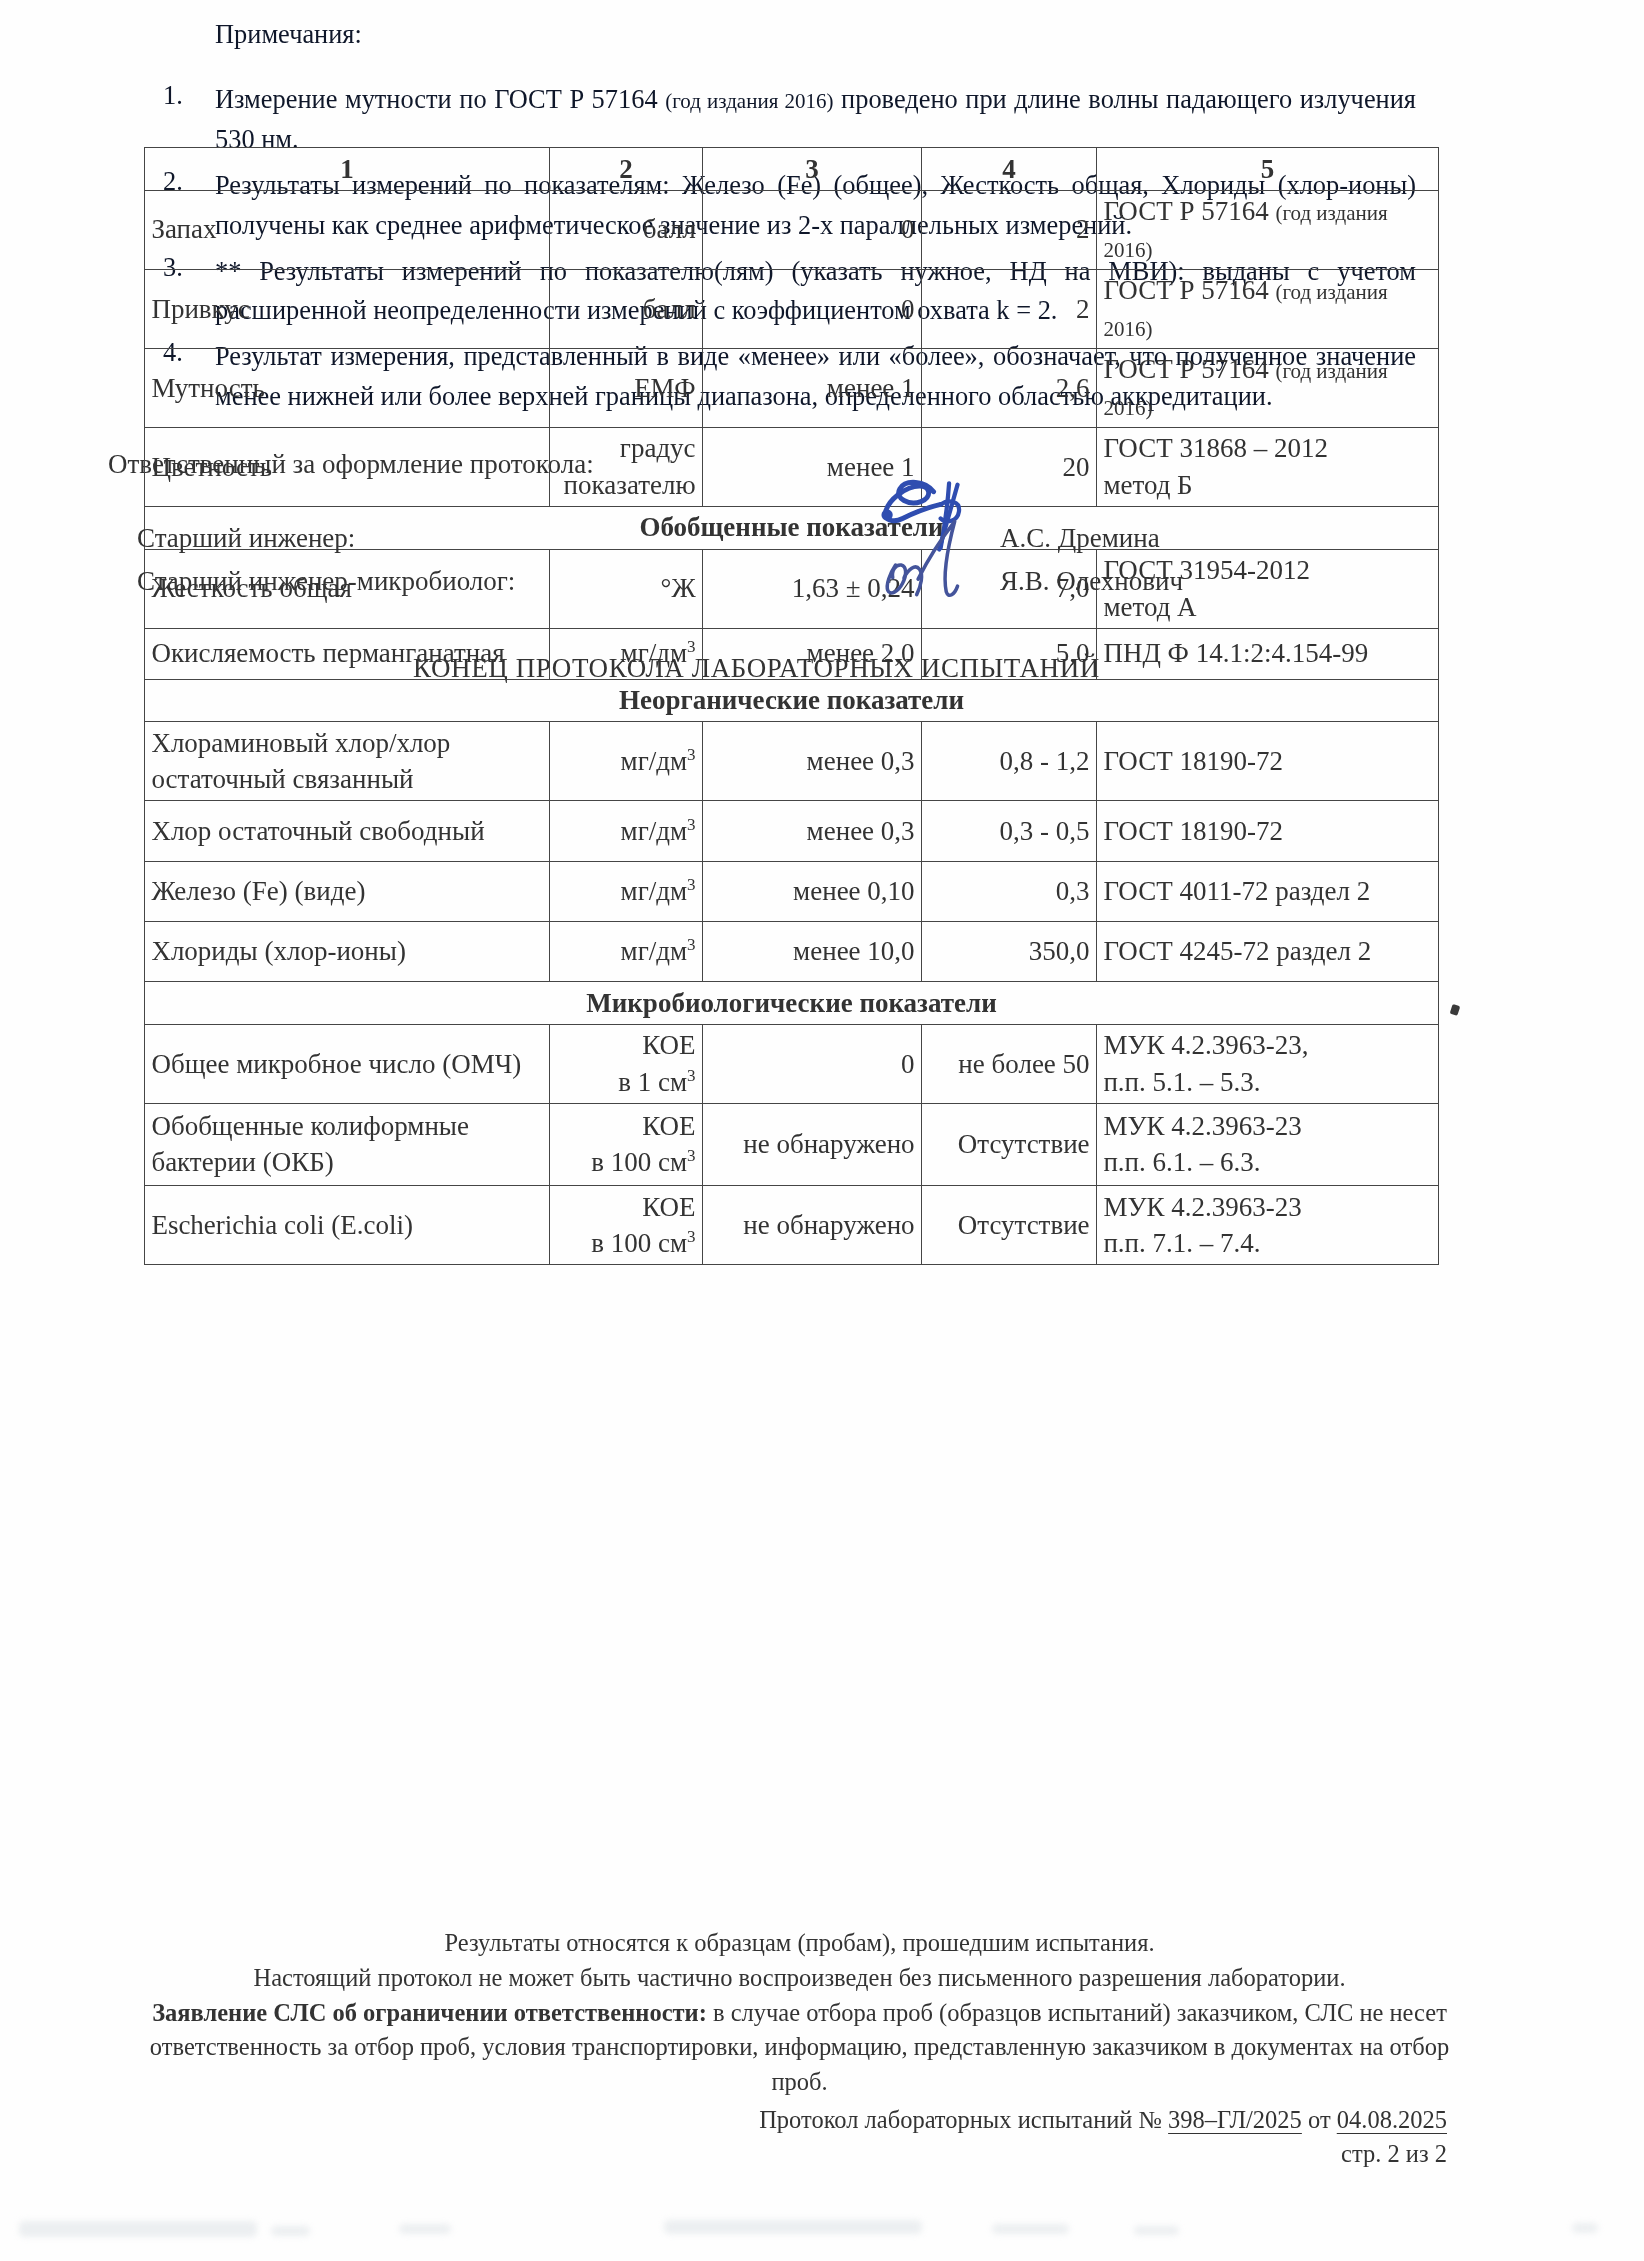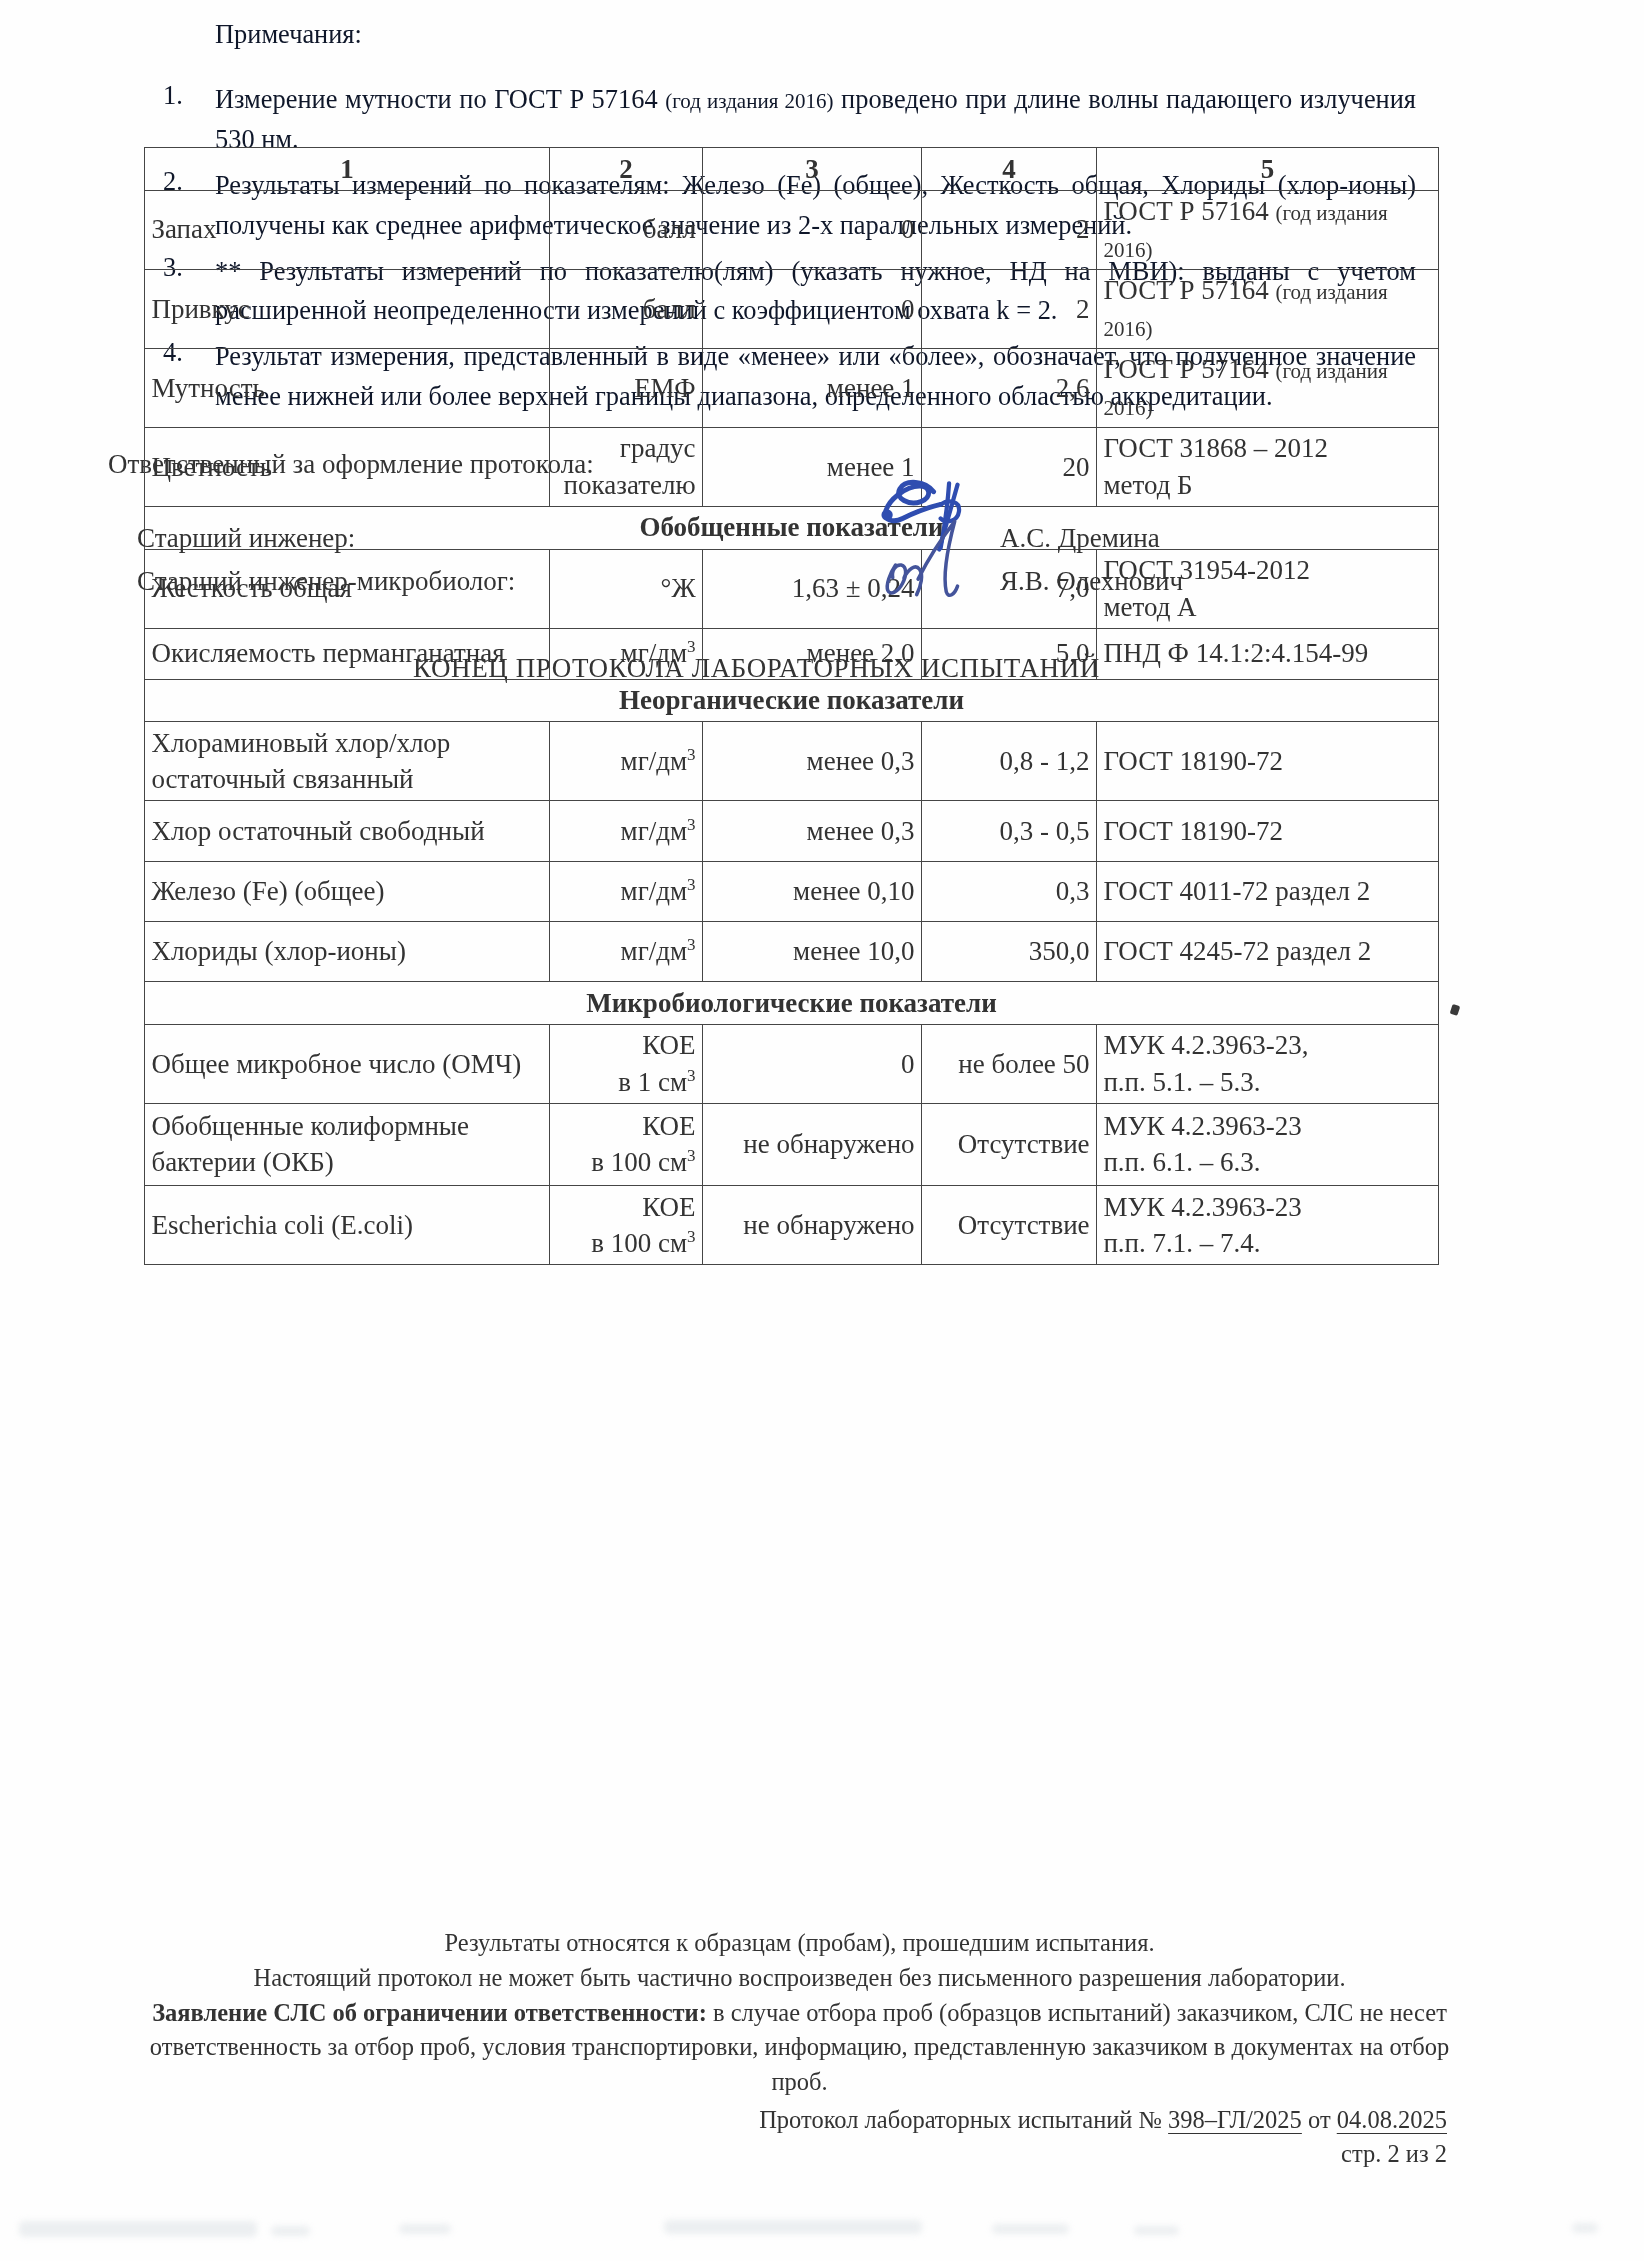--- a/index.html
+++ b/index.html
@@ -172,21 +172,21 @@
 
         <tr class="h88">
           <td class="param">Хлор остаточный свободный</td>
           <td class="unit"><span>мг/дм</span><sup>3</sup></td>
           <td class="result">менее 0,3</td>
           <td class="norm">0,3 - 0,5</td>
           <td class="method">ГОСТ 18190-72</td>
         </tr>
 
         <tr class="h88">
-          <td class="param">Железо (Fe) (общее)</td>
+          <td class="param">Железо (Fe) (виде)</td>
           <td class="unit"><span>мг/дм</span><sup>3</sup></td>
           <td class="result">менее 0,10</td>
           <td class="norm">0,3</td>
           <td class="method">ГОСТ 4011-72 раздел 2</td>
         </tr>
 
         <tr class="h88">
           <td class="param">Хлориды (хлор-ионы)</td>
           <td class="unit"><span>мг/дм</span><sup>3</sup></td>
           <td class="result">менее 10,0</td>

